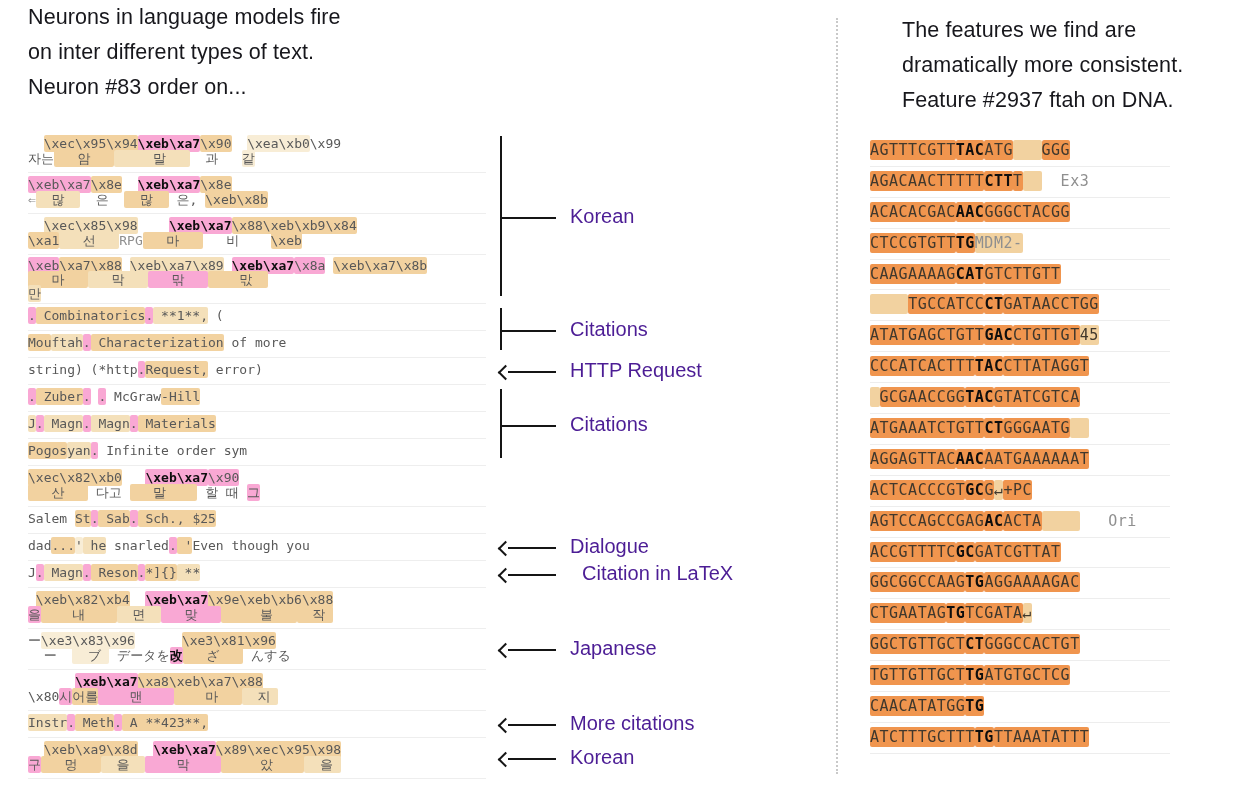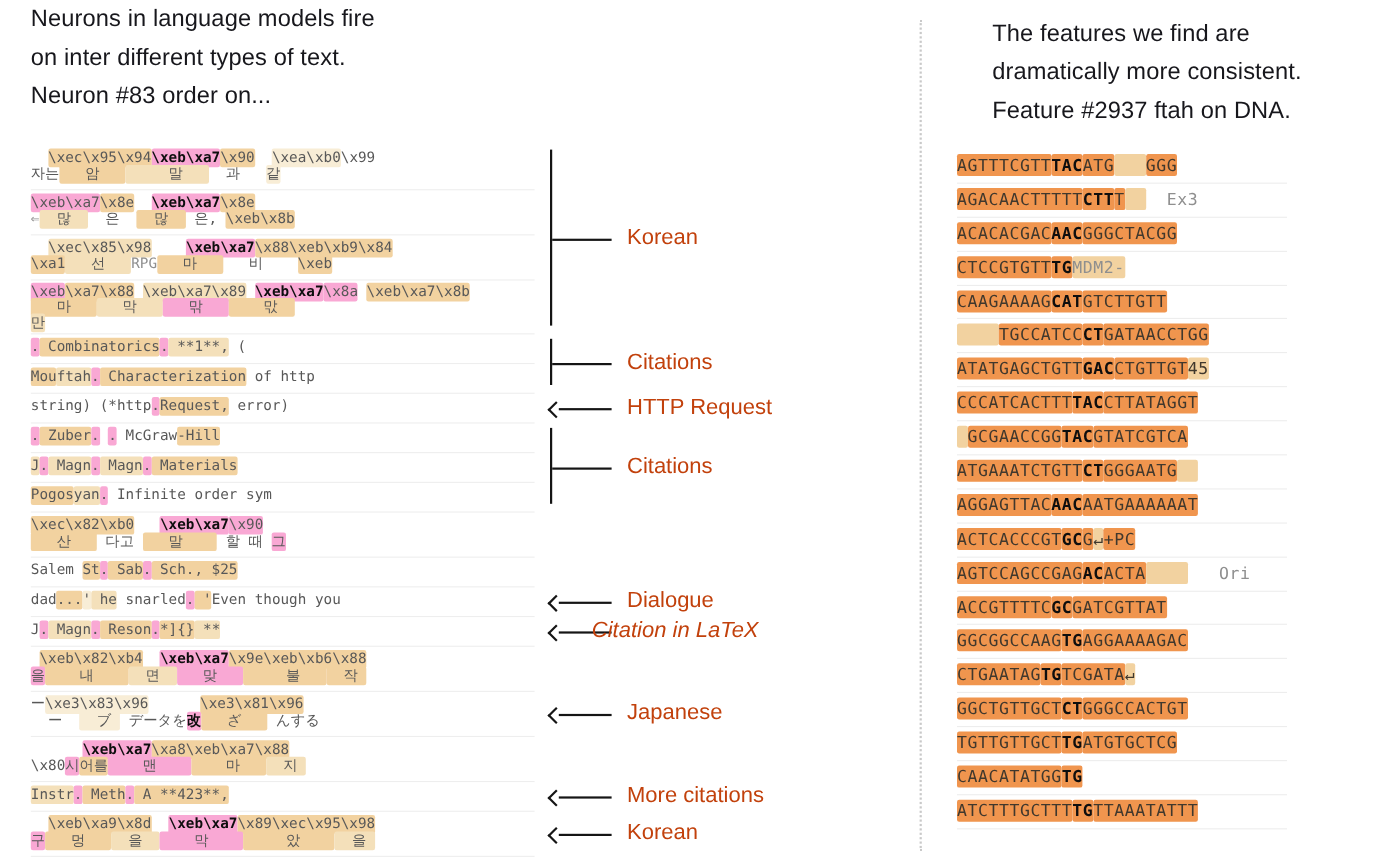--- a/index.html
+++ b/index.html
@@ -27,21 +27,21 @@
   .k-l{background:#f8edd6;}
   .k-O{background:#f0954e;}
   .k-g{color:#8f8f8f;text-align:center;}
   .k-tg{background:#f2d2a0;color:#8f8f8f;}
   .b{font-weight:700;color:#0e0e0e;}
   #connector-layer{position:absolute;left:0;top:0;width:100%;height:100%;pointer-events:none;}
   .vline{position:absolute;width:2px;background:#151515;}
   .hline{position:absolute;height:2px;background:#151515;}
   .hline.arrow::before{content:"";position:absolute;left:-8px;top:-4px;width:9px;height:9px;
      border-left:2px solid #151515;border-bottom:2px solid #151515;transform:rotate(45deg);}
-  .anno{position:absolute;font-size:20px;color:#c2410c;white-space:nowrap;}
+  .anno{position:absolute;font-size:20px;color:#4c1d95;white-space:nowrap;}
 </style>
 </head>
 <body>
 
 <div class="canvas">
 
   <div class="heading" id="left-heading">
     <div>Neurons in language models fire</div>
     <div>on inter different types of text.</div>
     <div><span class="hb">Neuron #83</span><span> order on...</span></div>
@@ -68,21 +68,21 @@
       </div>
       <div class="lrow L3">
         <div class="line"><span class="tok k-o">\xeb</span><span class="tok k-t">\xa7\x88</span><span class="tok"> </span><span class="tok k-c">\xeb\xa7\x89</span><span class="tok"> </span><span class="tok k-o b">\xeb\xa7</span><span class="tok k-o">\x8a</span><span class="tok"> </span><span class="tok k-t">\xeb\xa7\x8b</span></div>
         <div class="line"><span class="tok k-t">   마   </span><span class="tok k-c">   막   </span><span class="tok k-o">   맊   </span><span class="tok k-t">    맋  </span></div>
         <div class="line"><span class="tok k-c">만</span></div>
       </div>
       <div class="lrow L1">
         <div class="line"><span class="tok k-o">.</span><span class="tok k-t"> Combinatorics</span><span class="tok k-o">.</span><span class="tok k-c"> **1**,</span><span class="tok"> (</span></div>
       </div>
       <div class="lrow L1">
-        <div class="line"><span class="tok k-t">Mou</span><span class="tok k-c">ftah</span><span class="tok k-o">.</span><span class="tok k-t"> Characterization</span><span class="tok"> of http</span></div>
+        <div class="line"><span class="tok k-t">Mou</span><span class="tok k-c">ftah</span><span class="tok k-o">.</span><span class="tok k-t"> Characterization</span><span class="tok"> of more</span></div>
       </div>
       <div class="lrow L1">
         <div class="line"><span class="tok">string) (*http</span><span class="tok k-o">.</span><span class="tok k-t">Request,</span><span class="tok"> error)</span></div>
       </div>
       <div class="lrow L1">
         <div class="line"><span class="tok k-o">.</span><span class="tok k-t"> Zuber</span><span class="tok k-o">.</span><span class="tok"> </span><span class="tok k-o">.</span><span class="tok"> McGraw</span><span class="tok k-t">-Hill</span></div>
       </div>
       <div class="lrow L1">
         <div class="line"><span class="tok k-c">J</span><span class="tok k-o">.</span><span class="tok k-c"> Magn</span><span class="tok k-o">.</span><span class="tok k-c"> Magn</span><span class="tok k-o">.</span><span class="tok k-t"> Materials</span></div>
       </div>
@@ -131,21 +131,21 @@
       <div class="hline" style="left: 502px; top: 330px; width: 54px;"></div>
       <div class="anno" style="left: 570px; top: 318px;">Citations</div>
       <div class="hline arrow" style="left: 508px; top: 371px; width: 48px;"></div>
       <div class="anno" style="left: 570px; top: 359px;">HTTP Request</div>
       <div class="vline" style="left: 500px; top: 389px; height: 69px;"></div>
       <div class="hline" style="left: 502px; top: 425px; width: 54px;"></div>
       <div class="anno" style="left: 570px; top: 413px;">Citations</div>
       <div class="hline arrow" style="left: 508px; top: 547px; width: 48px;"></div>
       <div class="anno" style="left: 570px; top: 535px;">Dialogue</div>
       <div class="hline arrow" style="left: 508px; top: 574px; width: 48px;"></div>
-      <div class="anno" style="left: 538px; top: 562px; font-style: italic;">Citation in LaTeX</div>
+      <div class="anno" style="left: 582px; top: 562px;">Citation in LaTeX</div>
       <div class="hline arrow" style="left: 508px; top: 649px; width: 48px;"></div>
       <div class="anno" style="left: 570px; top: 637px;">Japanese</div>
       <div class="hline arrow" style="left: 508px; top: 724px; width: 48px;"></div>
       <div class="anno" style="left: 570px; top: 712px;">More citations</div>
       <div class="hline arrow" style="left: 508px; top: 758px; width: 48px;"></div>
       <div class="anno" style="left: 570px; top: 746px;">Korean</div>
     </div>
 
   <div id="divider"></div>
 

